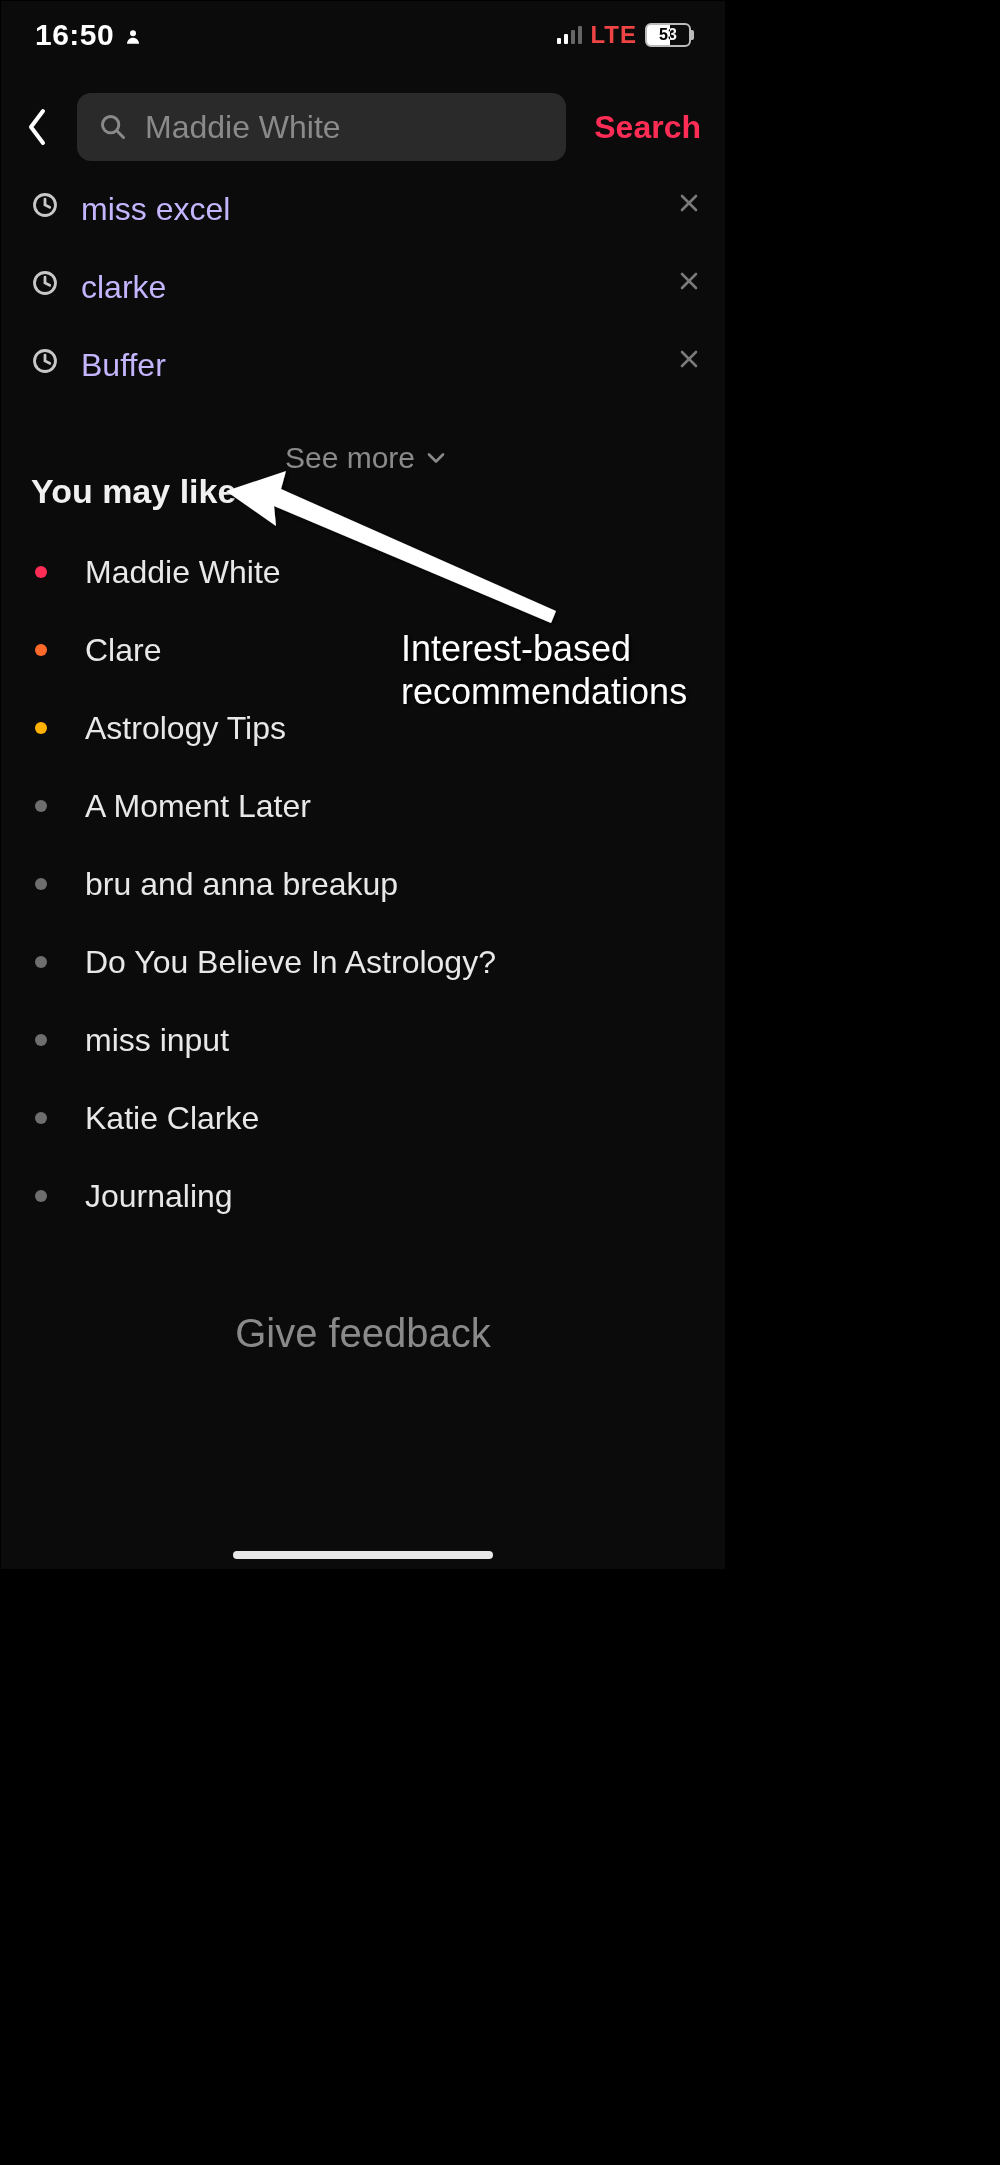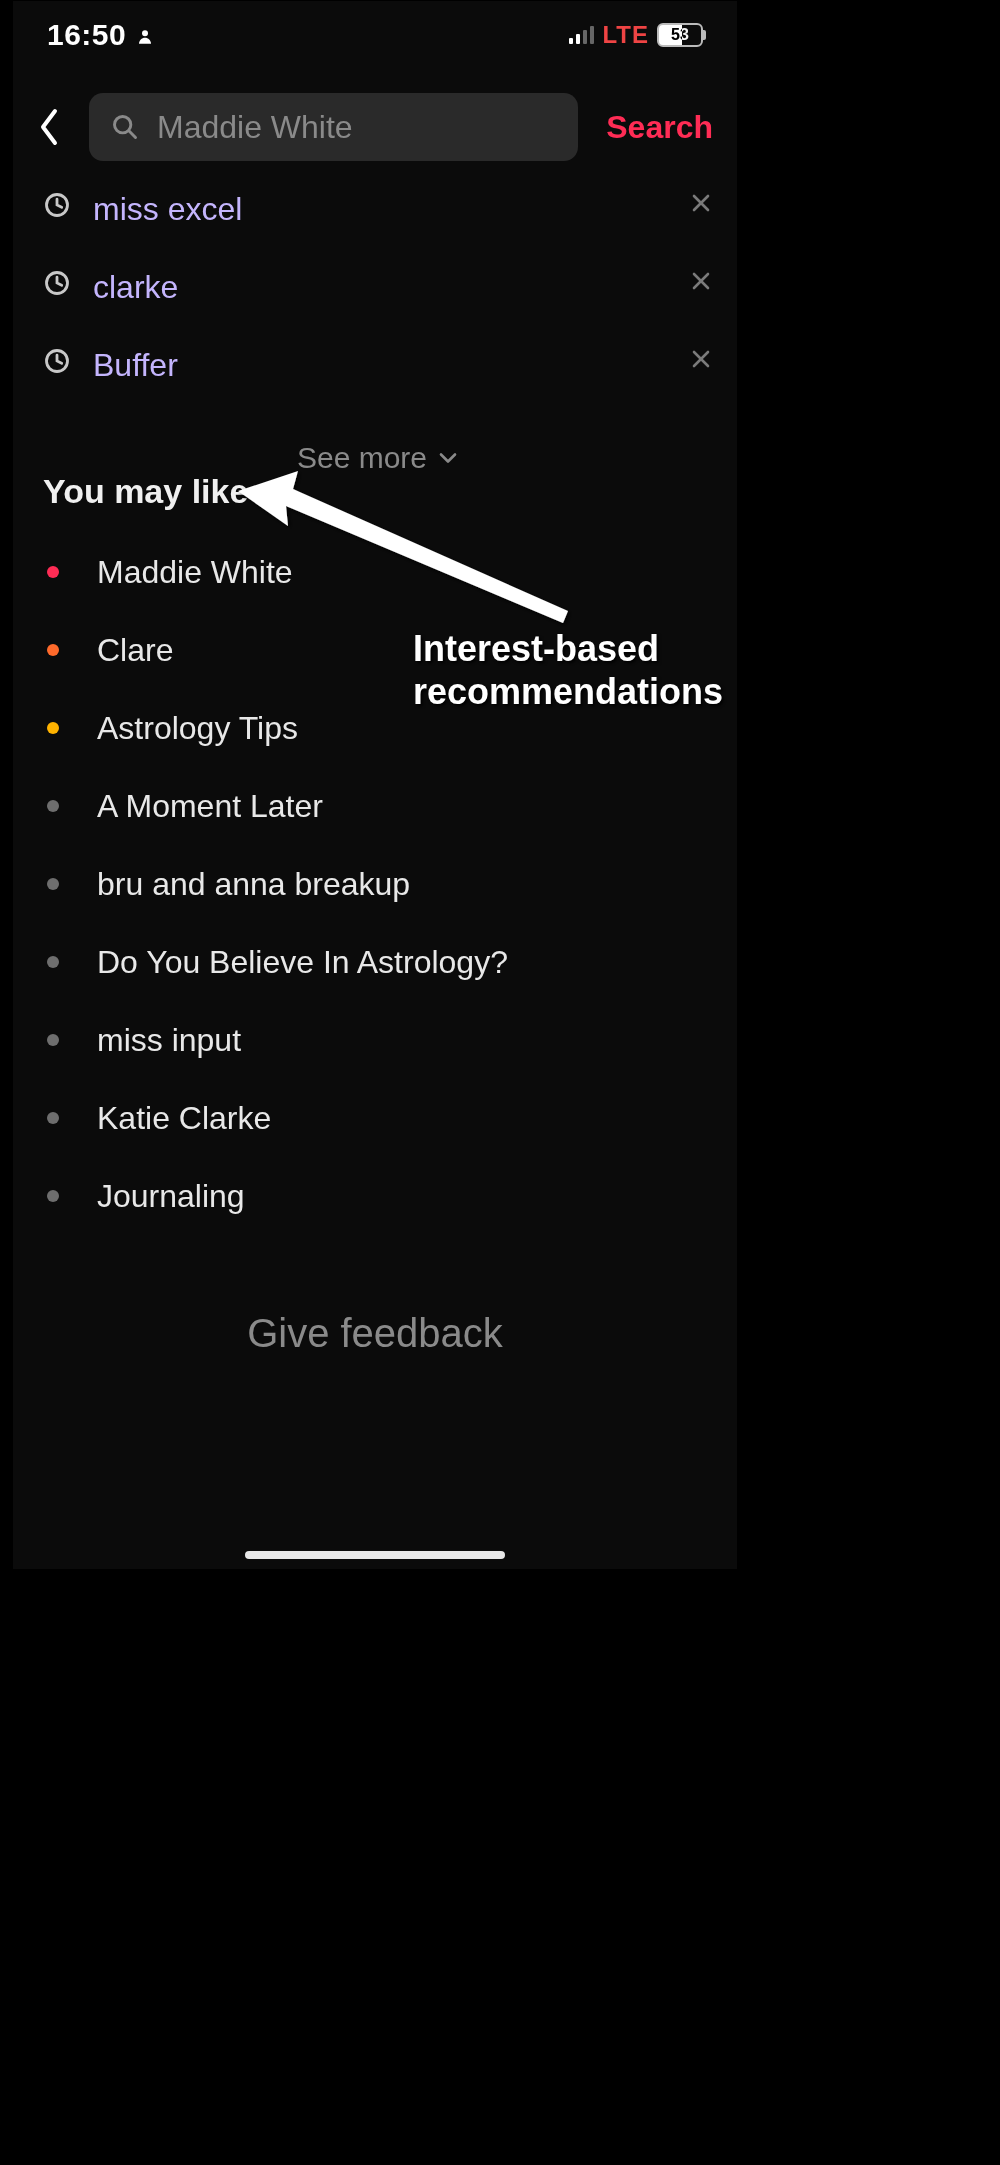--- a/index.html
+++ b/index.html
@@ -17,21 +17,20 @@
       font-family: -apple-system, BlinkMacSystemFont, "Helvetica Neue", sans-serif;
     }
     .phone {
       position: absolute;
       left: 0;
       top: 0;
       width: 726px;
       height: 1570px;
       background: #0b0b0b;
       border: 1px solid #000;
-      margin-left: 12px;
     }
 
     
     .status-bar {
       position: absolute;
       left: 0; top: 0; width: 100%;
       height: 68px;
       display: flex;
       align-items: center;
       justify-content: space-between;
@@ -221,21 +220,21 @@
     .annotation {
       position: absolute;
       pointer-events: none;
     }
     .annotation-text {
       position: absolute;
       left: 400px;
       top: 626px;
       color: #fff;
       font-size: 36px;
-      font-weight: 700;
+      font-weight: 400;
       line-height: 1.2;
       text-shadow: 2px 2px 3px rgba(0,0,0,.9);
     }
 
     
     .home-indicator {
       position: absolute;
       bottom: 10px;
       left: 50%;
       transform: translateX(-50%);

